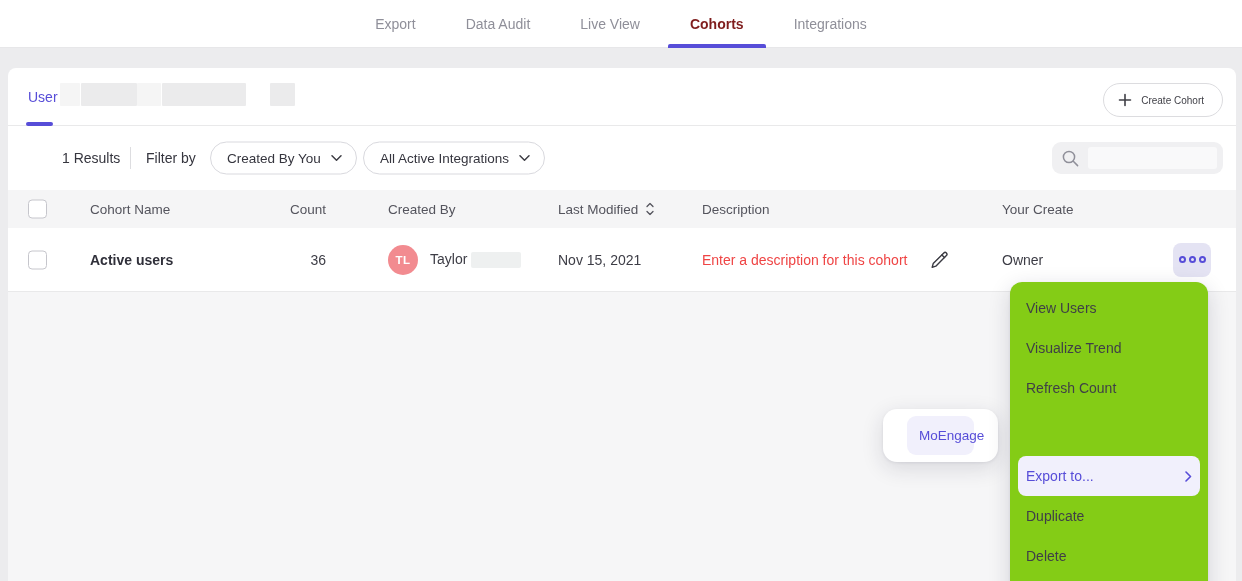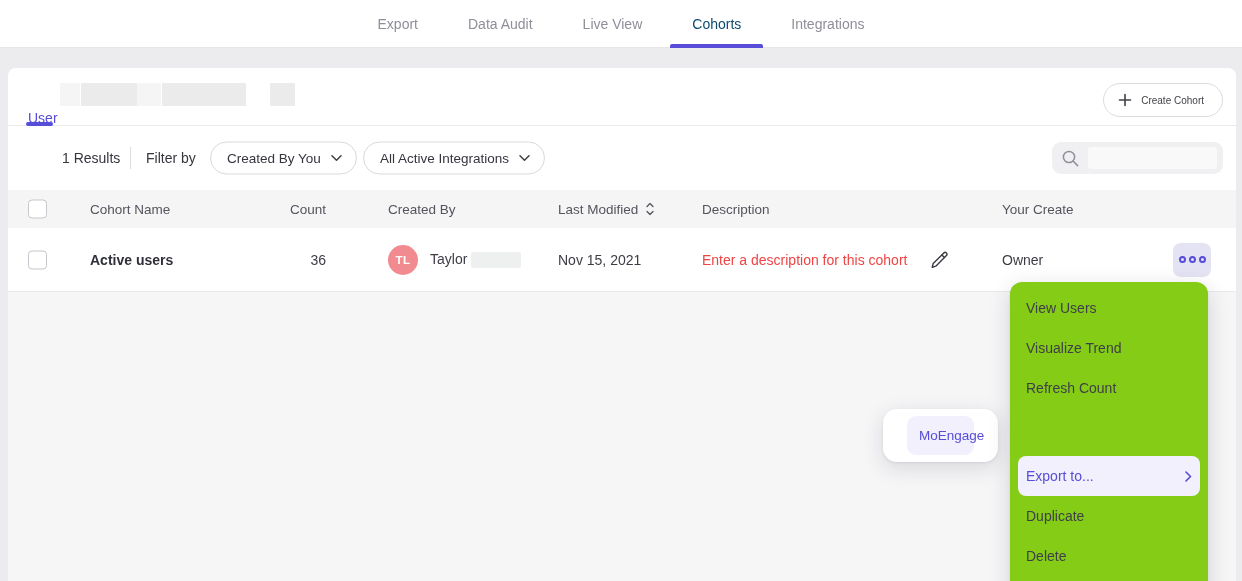--- a/index.html
+++ b/index.html
@@ -4,29 +4,29 @@
 <style>
   * { margin:0; padding:0; box-sizing:border-box; }
   html,body { width:1242px; height:581px; }
   body { font-family:"Liberation Sans", sans-serif; background:#ececee; color:#3d3d46; }
   .stage { position:relative; width:1242px; height:581px; overflow:hidden; background:#ececee; }
 
   
   .topnav { position:absolute; top:0; left:0; width:1242px; height:48px; background:#ffffff; border-bottom:1px solid #e7e7e9; }
   .topnav .tabs { position:absolute; left:0; right:0; top:0; height:48px; display:flex; justify-content:center; align-items:center; gap:50px; }
   .nav-tab { position:relative; height:48px; display:flex; align-items:center; font-size:14px; color:#8f8f99; cursor:pointer; }
-  .nav-tab.active { color:#0c4a6e; font-weight:normal; }
+  .nav-tab.active { color:#7f1d1d; font-weight:bold; }
   .nav-underline { position:absolute; left:-22px; right:-22px; bottom:0; height:4px; background:#574dd8; border-radius:2px 2px 0 0; }
 
   
   .panel { position:absolute; left:8px; top:68px; width:1228px; height:513px; background:#ffffff; border-radius:8px 8px 0 0; display:flex; flex-direction:column; }
 
   
   .panel-tabrow { position:relative; height:58px; border-bottom:1px solid #e9e9ea; flex:0 0 auto; }
-  .ptab-user { position:absolute; left:20px; top:0; height:58px; display:flex; align-items:flex-end; font-size:14px; color:#574dd8; cursor:pointer; }
+  .ptab-user { position:absolute; left:20px; top:0; height:58px; display:flex; align-items:center; font-size:14px; color:#574dd8; cursor:pointer; }
   .ptab-underline { position:absolute; left:18px; bottom:-1px; width:27px; height:4px; background:#574dd8; border-radius:2px; }
   .redact { position:absolute; top:15px; height:23px; background:#ebebec; border-radius:1px; }
   .redact.light { background:#f5f5f5; }
   .create-btn { position:absolute; right:13px; top:15px; height:34px; padding:0 18px 0 14px; display:flex; align-items:center; gap:9px;
     background:#fff; border:1px solid #dcdcdf; border-radius:17px; font-size:10px; color:#3f3f46; cursor:pointer; }
 
   
   .filter-row { position:relative; height:64px; flex:0 0 auto; }
   .fr-item { position:absolute; top:50%; transform:translateY(-50%); }
   .results { left:54px; font-size:14px; color:#35353e; }

